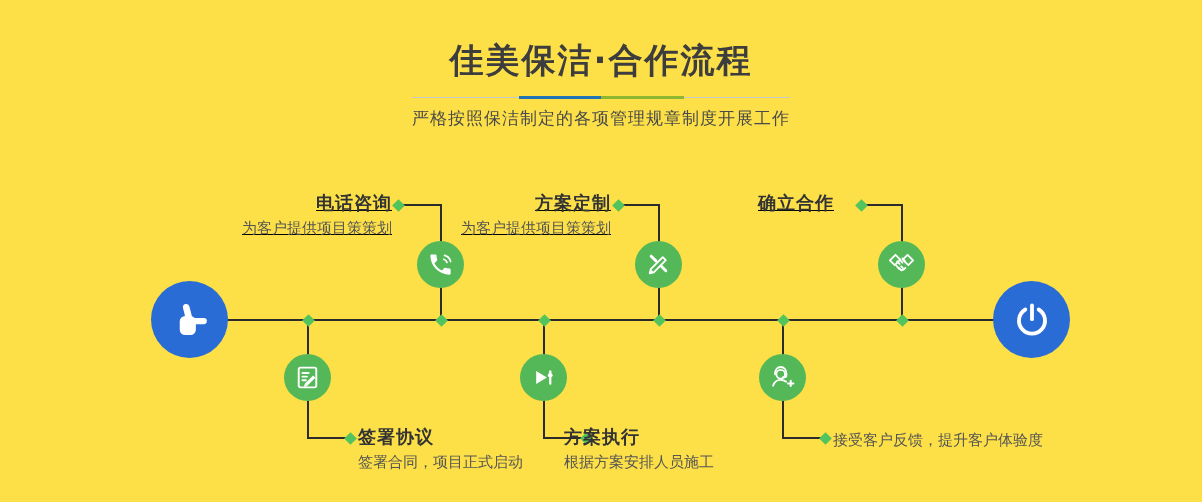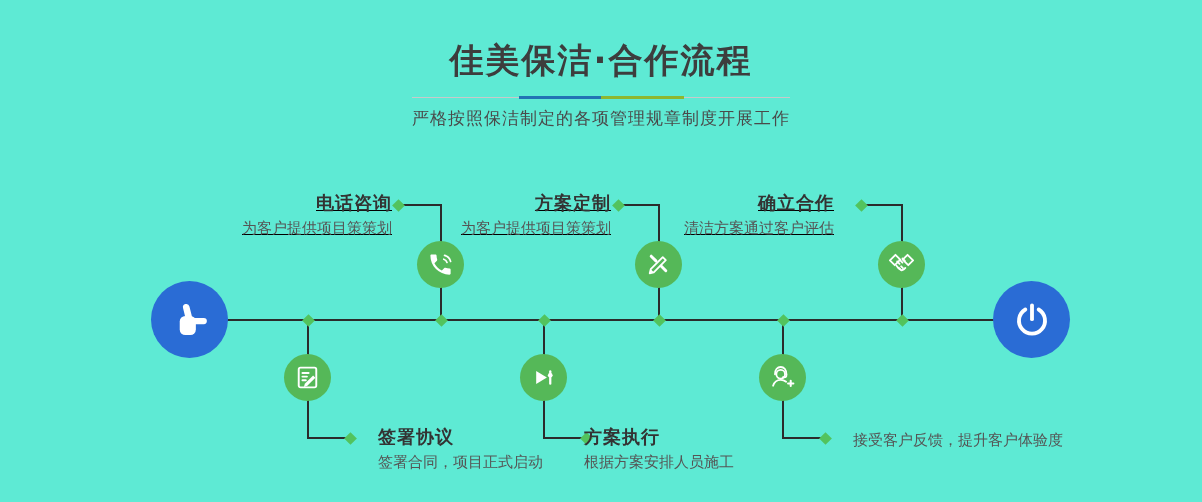--- a/index.html
+++ b/index.html
@@ -1,17 +1,17 @@
 <!DOCTYPE html>
 <html style="--green: #55b858; --diamond: #52c35d; --blue: #2a6cd5; --line: #2b2b2b; --divider-blue: #2173b4; --divider-green: #8eb72f;"><head>
 <meta charset="utf-8">
 <style>
   html,body{margin:0;padding:0;background:#fff;}
   body{font-family:"DejaVu Sans","Liberation Sans",sans-serif;}
-  .canvas{position:relative;width:1202px;height:502px;background:#5eead4;overflow:hidden;}
+  .canvas{position:relative;width:1202px;height:502px;background:#fde047;overflow:hidden;}
 
   
   .main-title{position:absolute;top:38px;left:0;width:100%;text-align:center;
     font-size:34px;font-weight:bold;color:#3d3d3d;letter-spacing:2px;}
   .divider{position:absolute;top:97px;left:412px;width:378px;height:1px;background:#c9c9c9;}
   .divider .seg{position:absolute;top:-1px;height:3px;}
   .divider .seg-blue{left:107px;width:82px;background:var(--divider-blue);}
   .divider .seg-green{left:189px;width:83px;background:var(--divider-green);}
   .subtitle{position:absolute;top:107px;left:0;width:100%;text-align:center;
     font-size:17px;color:#4a4a4a;letter-spacing:1px;}
@@ -50,21 +50,21 @@
     background:var(--blue);display:flex;align-items:center;justify-content:center;z-index:3;}
   .c-t1{left:417px;top:241px;} .c-t2{left:635px;top:241px;} .c-t3{left:878px;top:241px;}
   .c-b1{left:284px;top:354px;} .c-b2{left:520px;top:354px;} .c-b3{left:759px;top:354px;}
   .c-start{left:151px;top:281px;} .c-end{left:993px;top:281px;}
 
   
   .step-label{position:absolute;z-index:4;}
   .step-label .t{font-size:18px;font-weight:bold;color:#333;line-height:22px;letter-spacing:1px;}
   .step-label .d{font-size:15px;color:#555;line-height:21px;margin-top:4px;}
   .top-label{text-align:right;top:192px;text-decoration:underline;}
-  .bottom-label{text-align:left;top:426px;margin-left:20px;}
+  .bottom-label{text-align:left;top:426px;}
   .l-t1{right:810px;} .l-t2{right:591px;} .l-t3{right:368px;}
   .l-b1{left:358px;} .l-b2{left:564px;} .l-b3{left:833px;}
 
   .icon{display:block;}
 </style>
 </head>
 <body>
 
 <div class="canvas">
 
@@ -169,21 +169,20 @@
   <div class="step-label top-label l-t1">
     <div class="t">电话咨询</div>
     <div class="d">为客户提供项目策策划</div>
   </div>
   <div class="step-label top-label l-t2">
     <div class="t">方案定制</div>
     <div class="d">为客户提供项目策策划</div>
   </div>
   <div class="step-label top-label l-t3">
     <div class="t">确立合作</div>
-    <div class="d">清洁方案通过客户评估</div>
   </div>
 
   <div class="step-label bottom-label l-b1">
     <div class="t">签署协议</div>
     <div class="d">签署合同，项目正式启动</div>
   </div>
   <div class="step-label bottom-label l-b2">
     <div class="t">方案执行</div>
     <div class="d">根据方案安排人员施工</div>
   </div>

